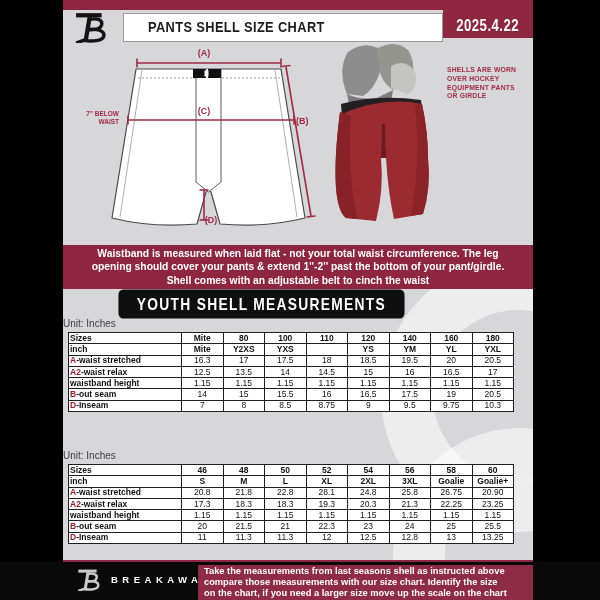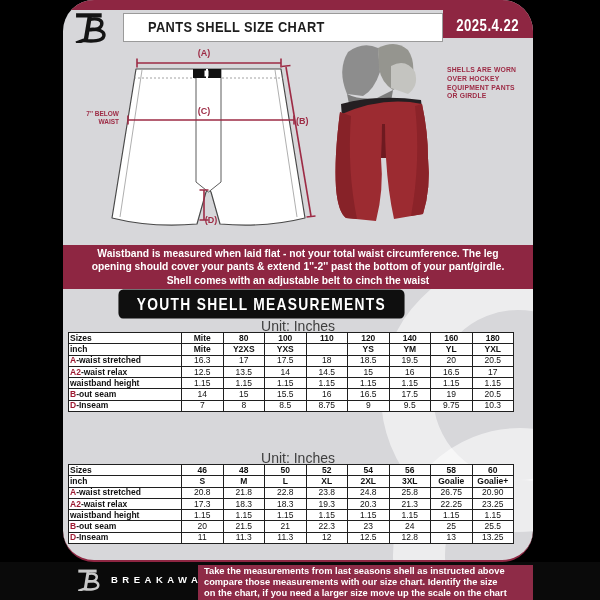--- a/index.html
+++ b/index.html
@@ -1,19 +1,19 @@
 <!DOCTYPE html>
 <html><head>
 <meta charset="utf-8">
 <style>
   html,body{margin:0;padding:0;background:#000;}
   .page{position:relative;width:600px;height:600px;background:#000;overflow:hidden;
         font-family:"Liberation Sans",sans-serif;-webkit-font-smoothing:antialiased;}
   .content{position:absolute;left:63px;top:0;width:470px;height:560px;background:#d7d7da;
-           overflow:hidden;border-bottom:2px solid #8e2642;border-radius:31px;}
+           overflow:hidden;border-bottom:2px solid #8e2642;}
   
   .wm{position:absolute;border-radius:50%;border:52px solid rgba(255,255,255,.55);z-index:0;}
   .wm1{width:170px;height:170px;left:318px;top:258px;}
   .wm2{width:150px;height:150px;left:330px;top:428px;}
   
   .topstrip{position:absolute;left:-6px;top:0;width:476px;height:10px;background:#8e2642;z-index:2;}
   .logo-header{position:absolute;left:9px;top:11px;width:38px;height:32px;z-index:2;}
   .title-box{position:absolute;left:60px;top:13px;width:318px;height:27px;background:#fff;
              border:1px solid #9a9a9a;display:flex;align-items:center;z-index:2;}
   .title-box span{display:inline-block;transform:scale(.95,1.08);transform-origin:left center;
@@ -40,21 +40,21 @@
              display:flex;align-items:center;justify-content:center;z-index:1;}
   .note-band span{font-size:10.3px;font-weight:700;color:#fff;text-align:center;
              white-space:pre-line;line-height:13.5px;}
   
   .banner{position:absolute;left:0;width:396px;text-align:center;z-index:1;}
   .banner span{display:inline-block;background:#0f0f0f;color:#fff;border-radius:5px;
                padding:4px 20px 5px;font-size:15px;font-weight:700;letter-spacing:1.4px;
                transform:scale(.92,1.12);}
   .banner-youth{top:291px;}
   .banner-adult{top:423px;}
-  .unit{position:absolute;left:0;width:470px;text-align:center;font-size:14px;color:#3e3e3e;z-index:1;}
+  .unit{position:absolute;left:0;width:470px;text-align:left;font-size:10px;color:#3e3e3e;z-index:1;}
   .unit-youth{top:318px;}
   .unit-adult{top:450px;}
   
   table.meas{position:absolute;left:5px;width:446px;border-collapse:collapse;background:#fff;
              table-layout:fixed;z-index:1;border:1.5px solid #1f1f1f;}
   table.youth{top:332px;}
   table.adult{top:464px;}
   table.meas td{border:1px solid #1f1f1f;font-size:8.5px;color:#111;text-align:center;
                 height:10.3px;padding:0 1px;line-height:9px;}
   table.meas col.c-label{width:113px;}
@@ -286,21 +286,21 @@
             <td>2XL</td>
             <td>3XL</td>
             <td>Goalie</td>
             <td>Goalie+</td>
           </tr>
           <tr>
             <td class="lbl"><span class="pfx">A</span>-waist stretched</td>
             <td>20.8</td>
             <td>21.8</td>
             <td>22.8</td>
-            <td>23.8</td>
+            <td>28.1</td>
             <td>24.8</td>
             <td>25.8</td>
             <td>26.75</td>
             <td>20.90</td>
           </tr>
           <tr>
             <td class="lbl"><span class="pfx">A2</span>-waist relax</td>
             <td>17.3</td>
             <td>18.3</td>
             <td>18.3</td>

